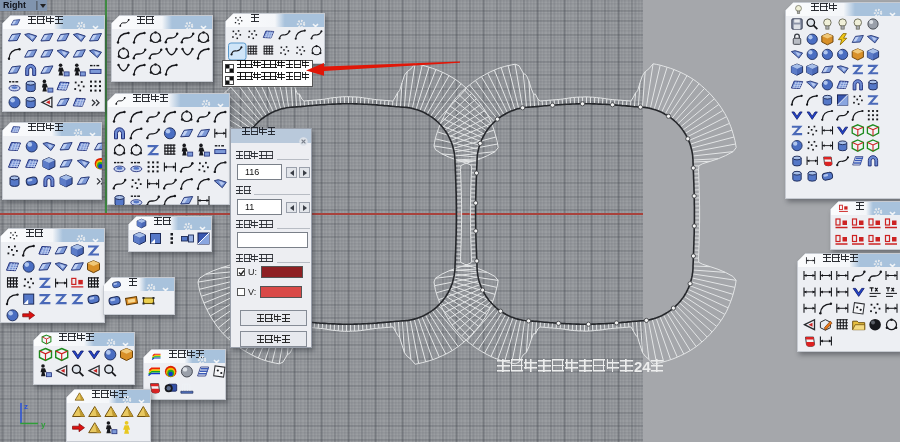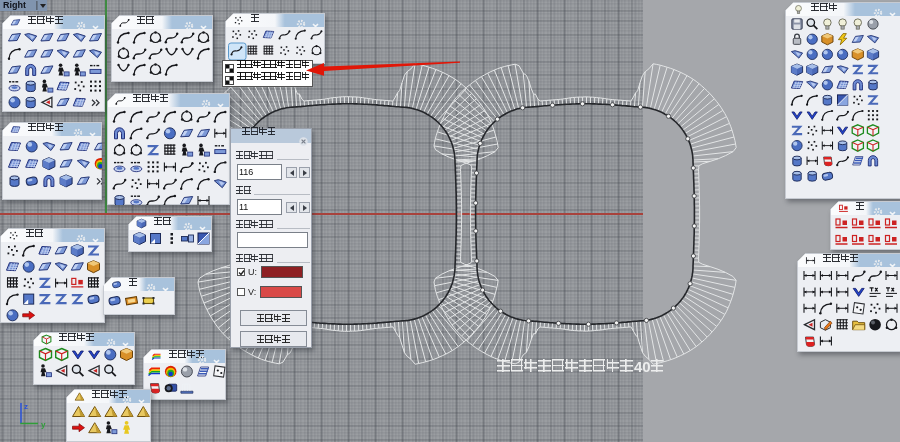--- a/index.html
+++ b/index.html
@@ -26,21 +26,21 @@
 .gear{position:absolute;right:18px;top:1px}
 .tx{position:absolute;right:5px;top:2px}
 .bd{position:relative}
 #cgp{position:absolute;left:230px;top:128px;width:82px;height:220px;background:#edeef2;border:1px solid #9aa0ab;box-shadow:2px 3px 4px rgba(40,44,52,.4);z-index:40}
 #cgt{position:relative;height:14px;background:#b9c9db;display:flex;align-items:center;padding-left:4px}
 #cgt .z{width:7.5px;height:8px;margin:0 1px 0 0}
 #cgx{position:absolute;right:3px;top:2.5px}
 .cglbl{position:absolute;left:5px;color:#2a2d33;white-space:nowrap}
 .cglbl .z{width:7px;height:8px;margin-right:0.5px}
 .sep{display:inline-block;height:1px;background:#b8bcc4;margin:0 0 2px 3px;vertical-align:middle}
-.cginp{position:absolute;left:6px;width:45px;height:16px;border:1px solid #7a8089;background:#fff;font:9px "Liberation Sans",sans-serif;padding-left:1px;color:#111}
+.cginp{position:absolute;left:6px;width:45px;height:16px;border:1px solid #7a8089;background:#fff;font:9px "Liberation Sans",sans-serif;padding-left:7px;color:#111}
 .spin{position:absolute;width:11px;height:11px;background:#e2e5ea;border:1px solid #9aa0ab;display:flex;align-items:center;justify-content:center}
 .spin .al{width:0;height:0;border:3px solid transparent;border-right:4px solid #3a3e46;margin-left:-3px}
 .spin .ar{width:0;height:0;border:3px solid transparent;border-left:4px solid #3a3e46;margin-right:-3px}
 .cbrow{position:absolute;left:6px;display:flex;align-items:center}
 .cb{width:8px;height:8px;background:#fff;border:1px solid #555;display:inline-flex;align-items:center;justify-content:center;flex:none}
 .cbl{font:9px "Liberation Sans",sans-serif;color:#222;margin:0 4px 0 3px}
 .sw{display:inline-block;width:42px;height:12px;border:1px solid #555}
 .cgbtn{position:absolute;left:9px;width:67px;height:16px;background:#e7e9ee;border:1px solid #868c96;display:flex;align-items:center;justify-content:center}
 .cgbtn .z{width:7.5px;height:8px;margin-right:1px;color:#222}
 #popup{position:absolute;left:222px;top:60px;width:91px;height:27px;background:#fff;border:1px solid #555;z-index:25;padding:1px 0 0 2px}
@@ -356,21 +356,21 @@
 <circle cx="640.4" cy="107.1" r="2.1" fill="#f4f4f4" stroke="#45474b" stroke-width="0.9"></circle>
 <circle cx="668.5" cy="116.3" r="2.1" fill="#f4f4f4" stroke="#45474b" stroke-width="0.9"></circle>
 <circle cx="687.8" cy="138.8" r="2.1" fill="#f4f4f4" stroke="#45474b" stroke-width="0.9"></circle>
 </svg>
 <svg id="axis" width="50" height="42">
       <path d="M8,5 L8,25.5" stroke="#2a52d8" stroke-width="1.5"></path>
       <path d="M7.3,25.5 L25,25.5" stroke="#2f9e38" stroke-width="1.5"></path>
       <text x="11" y="11" fill="#2a52d8" font-size="8" font-weight="bold" font-family="Liberation Sans">z</text>
       <text x="28" y="29" fill="#2f9e38" font-size="8" font-weight="bold" font-family="Liberation Sans">y</text>
     </svg>
-<div id="btxt"><i class="z za"></i><i class="z zb"></i><i class="z zc"></i><i class="z za"></i><i class="z zb"></i><i class="z zc"></i><i class="z za"></i><i class="z zb"></i><i class="z zc"></i><i class="z za"></i><span style="font-size:15px;font-weight:bold;position:relative;top:-1px">40</span><i class="z za"></i></div>
+<div id="btxt"><i class="z za"></i><i class="z zb"></i><i class="z zc"></i><i class="z za"></i><i class="z zb"></i><i class="z zc"></i><i class="z za"></i><i class="z zb"></i><i class="z zc"></i><i class="z za"></i><span style="font-size:15px;font-weight:bold;position:relative;top:-1px">24</span><i class="z za"></i></div>
 <div class="pn" style="left:2px;top:15px;width:103px;height:97px;">
       <div class="pi">
         <div class="tb">
           <svg class="ti" width="11" height="11" viewBox="0 0 15 15">
             <use href="#srf" width="15" height="15"></use>
           </svg>
           <span class="tt"><i class="z za"></i><i class="z zb"></i><i class="z zc"></i><i class="z za"></i></span>
           <span class="gear"><svg width="10" height="10">
               <circle cx="5" cy="5" r="3.1" fill="none" stroke="#e6eaee" stroke-width="2.2" stroke-dasharray="1.6 1.25"></circle>
               <circle cx="5" cy="5" r="1.1" fill="#e6eaee"></circle>

